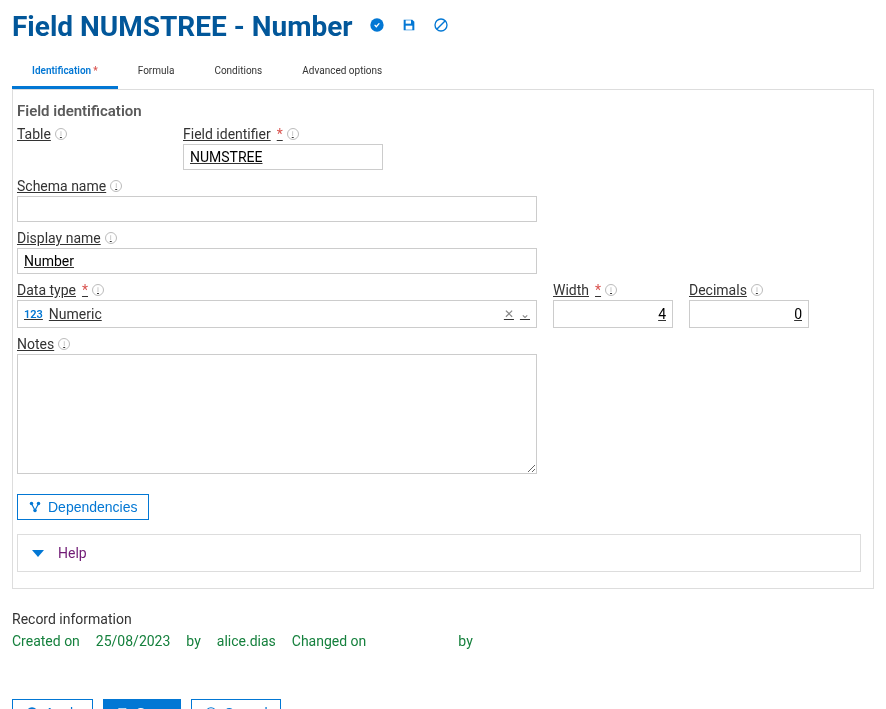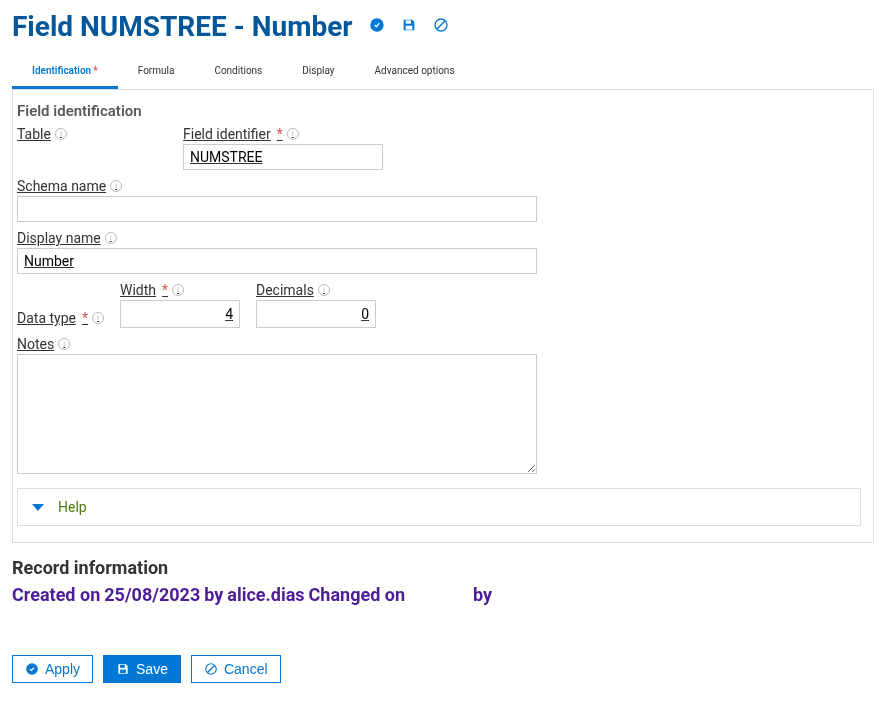--- a/index.html
+++ b/index.html
@@ -105,25 +105,25 @@
     gap: 6px;
     cursor: pointer;
   }
   .help-box {
     margin-top: 14px;
     border: 1px solid #ddd;
     padding: 10px 14px;
     display: flex;
     align-items: center;
     gap: 14px;
-    color: #4d7c0f;
+    color: #701a75;
     cursor: pointer;
   }
-  .record-info { margin-top: 14px; font-size: 18px; font-weight: bold;}
-  .record-row { display: flex; gap: 4px; align-items: flex-end; margin-top: 6px; color:#4c1d95;}
+  .record-info { margin-top: 22px; font-size: 14px;}
+  .record-row { display: flex; gap: 16px; align-items: flex-end; margin-top: 6px; color:#15803d;}
   .footer-btns { margin-top: 50px; display:flex; gap: 10px;}
   .btn {
     border: 1px solid #0277d4;
     padding: 5px 12px;
     font-size: 14px;
     display: inline-flex;
     align-items: center;
     gap: 6px;
     cursor: pointer;
     background:#fff;
@@ -162,21 +162,20 @@
     </span>
   </div>
 </div>
 
 <div class="tabs">
   <div class="tab active">
     <span>Identification</span><span class="req">*</span>
   </div>
   <div class="tab">Formula</div>
   <div class="tab">Conditions</div>
-  <div class="tab">Display</div>
   <div class="tab">Advanced options</div>
 </div>
 
 <div class="panel">
   <div class="section-title">Field identification</div>
 
   <div class="row">
     <div class="field" style="width:150px">
       <div class="field-label">
         <span>Table</span>
@@ -213,20 +212,30 @@
     </div>
   </div>
 
   <div class="row" style="align-items:flex-end;">
     <div class="field">
       <div class="field-label">
         <span>Data type</span>
           <span class="req">*</span>
         <span class="info-icon">i</span>
       </div>
+      <div class="select-box">
+        <div class="select-left">
+          <span class="tag123">123</span>
+          <span>Numeric</span>
+        </div>
+        <div class="select-ctrl">
+          <span>✕</span>
+          <span>⌄</span>
+        </div>
+      </div>
     </div>
 
     <div class="field">
       <div class="field-label">
         <span>Width</span>
           <span class="req">*</span>
         <span class="info-icon">i</span>
       </div>
       <input type="text" class="num" value="4" style="">
     </div>
@@ -243,20 +252,29 @@
   <div class="row">
     <div class="field">
       <div class="field-label">
         <span>Notes</span>
         <span class="info-icon">i</span>
       </div>
       <textarea style=""></textarea>
     </div>
   </div>
 
+  <button class="dep-btn">
+    <svg width="14" height="14" viewBox="0 0 24 24" fill="#0277d4">
+        <circle cx="6" cy="6" r="3"></circle>
+        <circle cx="18" cy="6" r="3"></circle>
+        <circle cx="12" cy="18" r="3"></circle>
+        <path d="M7 8l4 8M17 8l-4 8" stroke="#0277d4" stroke-width="2"></path>
+      </svg>
+    <span>Dependencies</span>
+  </button>
 
   <div class="help-box">
     <span class="chev-down"></span>
     <span>Help</span>
   </div>
 </div>
 
 <div class="record-info">
   <div style="color:#333;">Record information</div>
   <div class="record-row">

